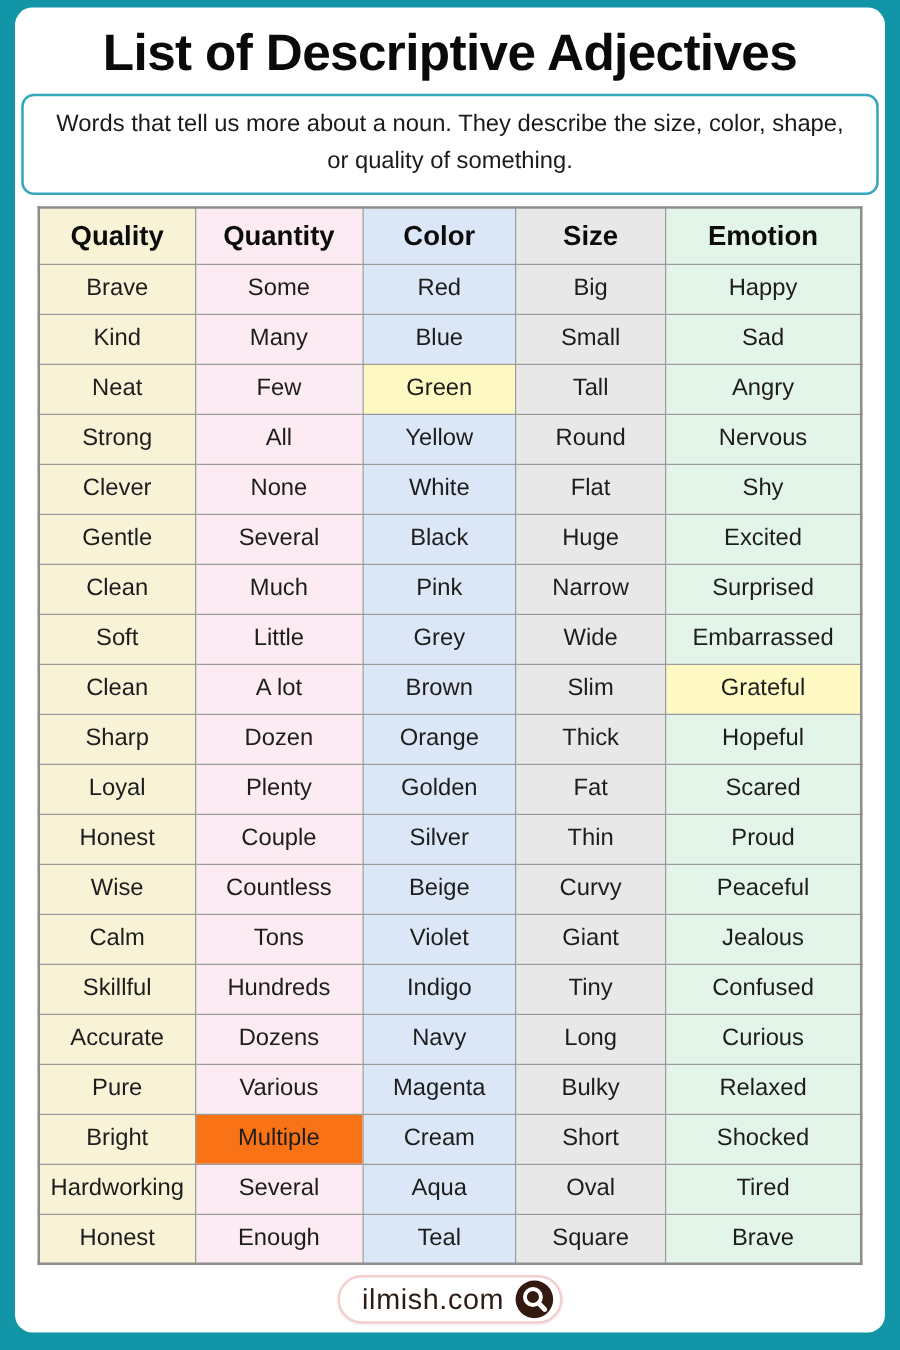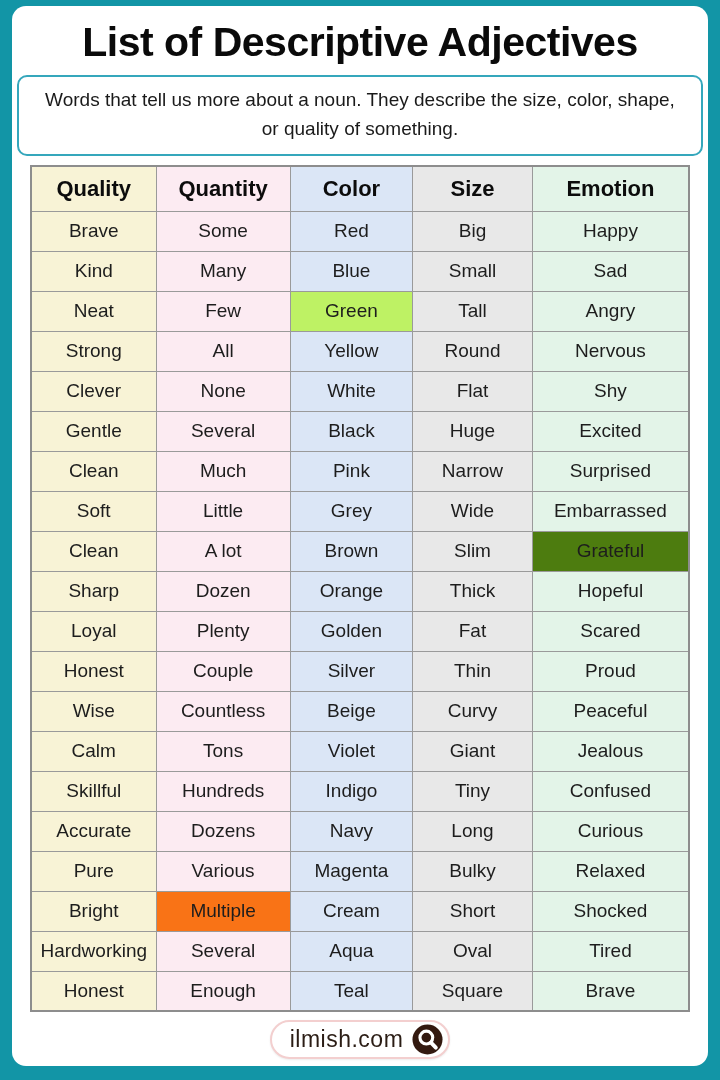--- a/index.html
+++ b/index.html
@@ -131,21 +131,21 @@
             <tr>
               <td style="background: rgb(248, 243, 214);">Kind</td>
               <td style="background: rgb(252, 235, 242);">Many</td>
               <td style="background: rgb(219, 230, 246);">Blue</td>
               <td style="background: rgb(232, 232, 232);">Small</td>
               <td style="background: rgb(227, 244, 232);">Sad</td>
             </tr>
             <tr>
               <td style="background: rgb(248, 243, 214);">Neat</td>
               <td style="background: rgb(252, 235, 242);">Few</td>
-              <td style="background: #bef264;">Green</td>
+              <td style="background: #fef9c3;">Green</td>
               <td style="background: rgb(232, 232, 232);">Tall</td>
               <td style="background: rgb(227, 244, 232);">Angry</td>
             </tr>
             <tr>
               <td style="background: rgb(248, 243, 214);">Strong</td>
               <td style="background: rgb(252, 235, 242);">All</td>
               <td style="background: rgb(219, 230, 246);">Yellow</td>
               <td style="background: rgb(232, 232, 232);">Round</td>
               <td style="background: rgb(227, 244, 232);">Nervous</td>
             </tr>
@@ -175,21 +175,21 @@
               <td style="background: rgb(252, 235, 242);">Little</td>
               <td style="background: rgb(219, 230, 246);">Grey</td>
               <td style="background: rgb(232, 232, 232);">Wide</td>
               <td style="background: rgb(227, 244, 232);">Embarrassed</td>
             </tr>
             <tr>
               <td style="background: rgb(248, 243, 214);">Clean</td>
               <td style="background: rgb(252, 235, 242);">A lot</td>
               <td style="background: rgb(219, 230, 246);">Brown</td>
               <td style="background: rgb(232, 232, 232);">Slim</td>
-              <td style="background: #4d7c0f;">Grateful</td>
+              <td style="background: #fef9c3;">Grateful</td>
             </tr>
             <tr>
               <td style="background: rgb(248, 243, 214);">Sharp</td>
               <td style="background: rgb(252, 235, 242);">Dozen</td>
               <td style="background: rgb(219, 230, 246);">Orange</td>
               <td style="background: rgb(232, 232, 232);">Thick</td>
               <td style="background: rgb(227, 244, 232);">Hopeful</td>
             </tr>
             <tr>
               <td style="background: rgb(248, 243, 214);">Loyal</td>

